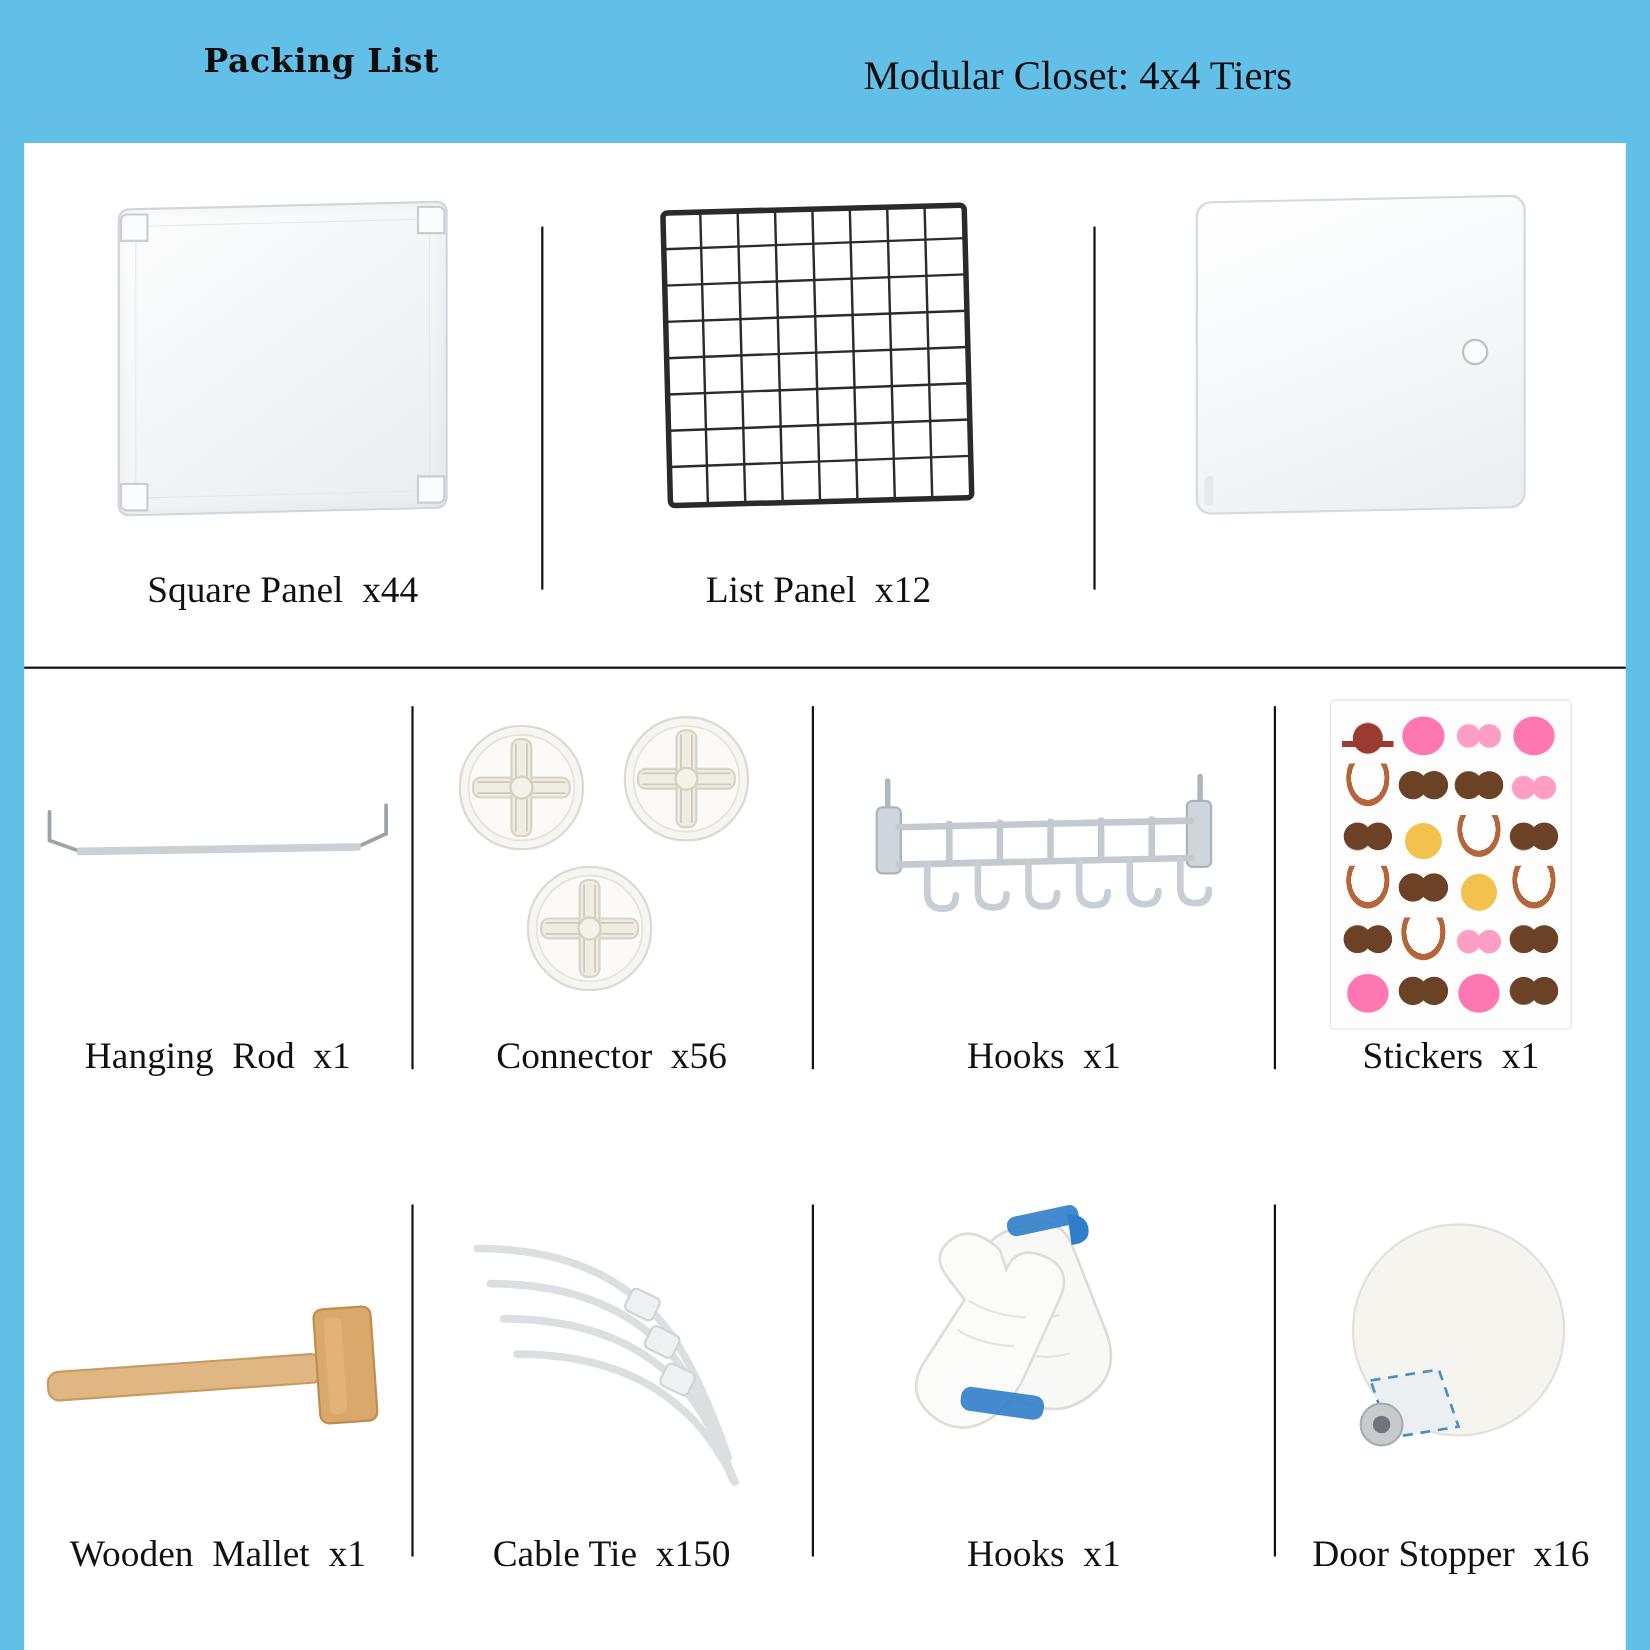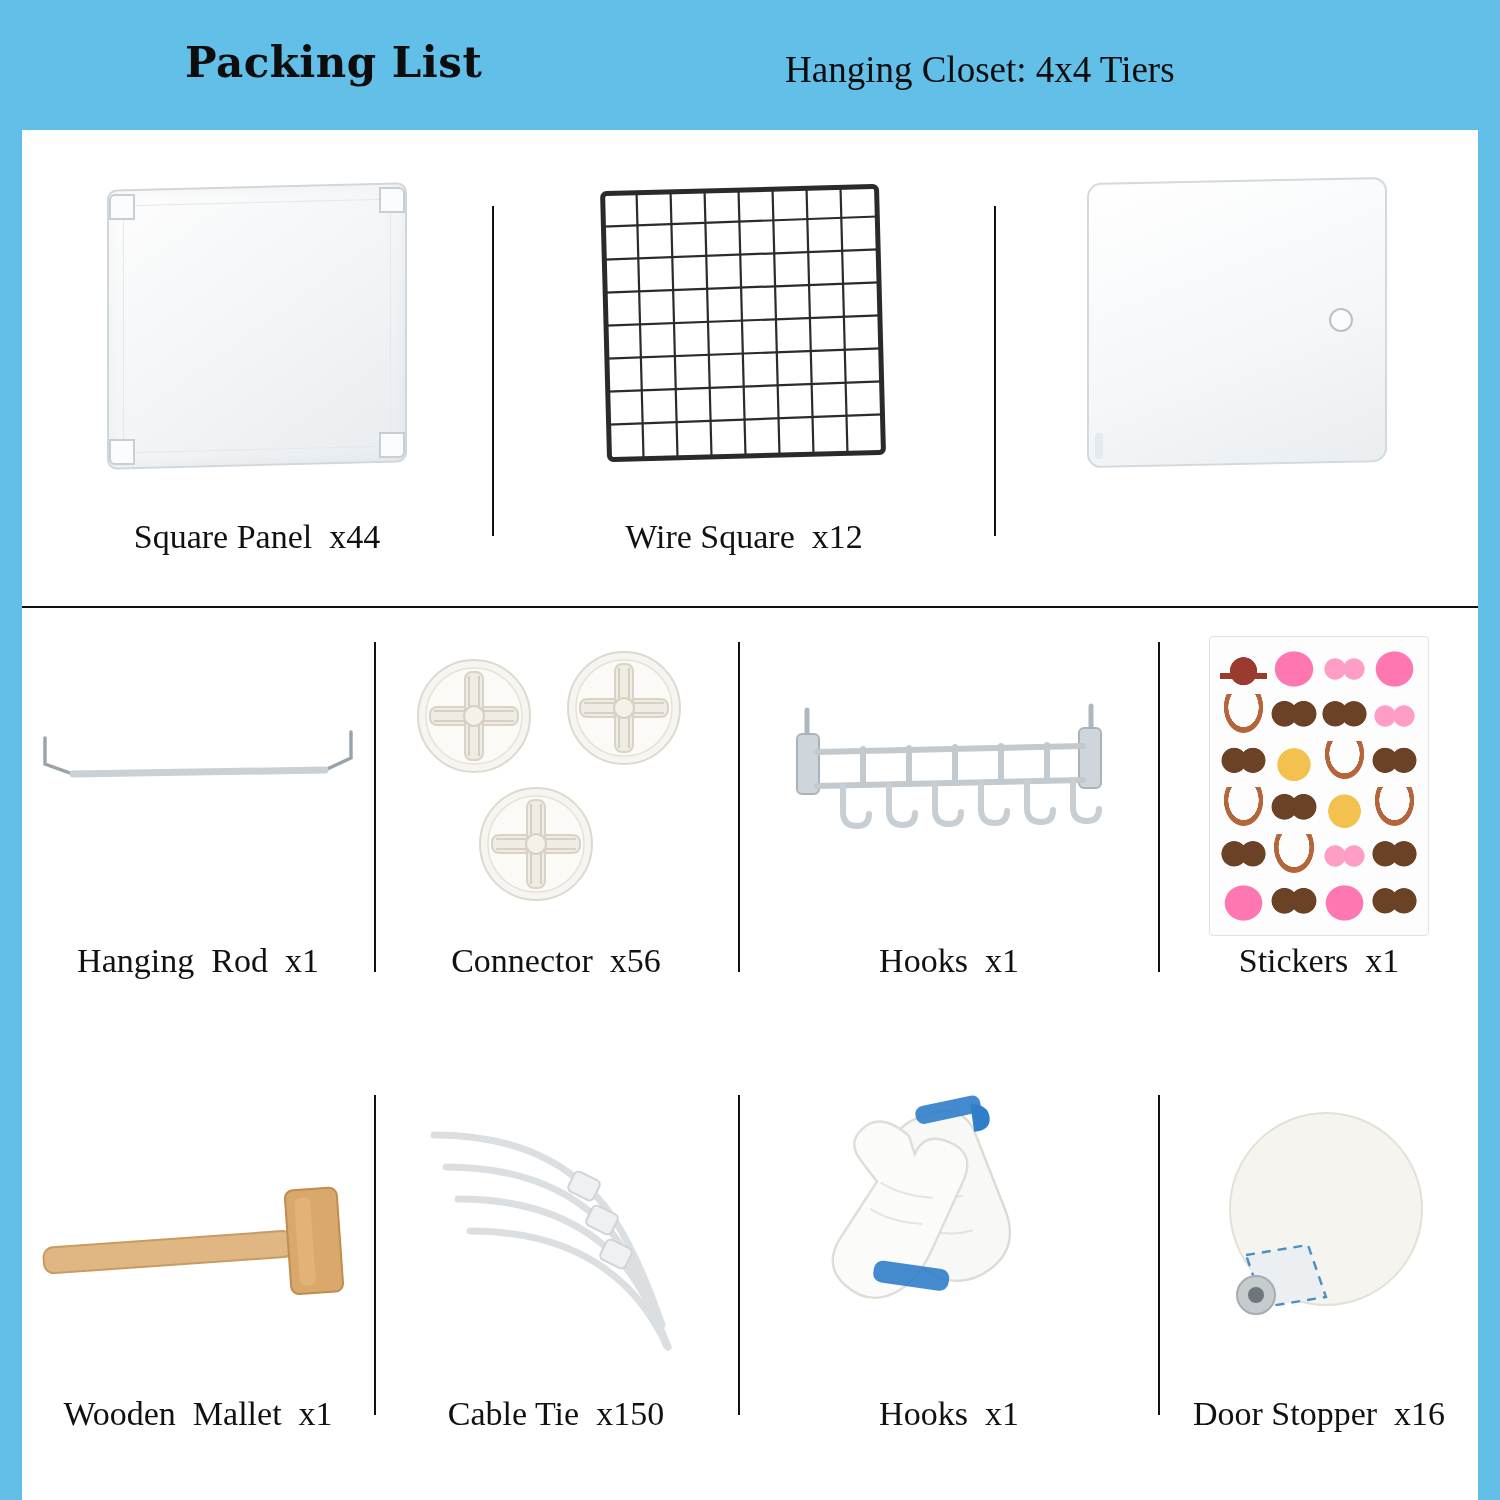--- a/index.html
+++ b/index.html
@@ -36,21 +36,21 @@
     height: 130px;
     background: #62bfe8;
     box-sizing: border-box;
   }
   .header-title {
     position: absolute;
     left: 185px;
     top: 38px;
     font-family: "DejaVu Serif", serif;
     font-weight: bold;
-    font-size: 42px;
+    font-size: 30px;
     letter-spacing: 0.5px;
     color: #0d0d0d;
   }
   .header-sub {
     position: absolute;
     left: 785px;
     top: 48px;
     font-family: "Liberation Serif", serif;
     font-size: 37px;
     color: #0d0d0d;
@@ -236,21 +236,21 @@
   }
 </style>
 </head>
 <body>
 
 <div class="rail left"></div>
 <div class="rail right"></div>
 
 <div class="header">
   <div class="header-title">Packing List</div>
-  <div class="header-sub">Hanging Closet: 4x4 Tiers</div>
+  <div class="header-sub">Modular Closet: 4x4 Tiers</div>
 </div>
 
 <div class="content">
 
   <div class="row row1">
 
     <div class="cell" style="left:0; width:470px;">
       <div class="art" style="top:38px;">
         <div class="sq-panel">
           <div class="face"></div>
@@ -288,21 +288,21 @@
                 <line x1="114" y1="10" x2="114" y2="276"></line>
                 <line x1="148" y1="10" x2="148" y2="276"></line>
                 <line x1="182" y1="10" x2="182" y2="276"></line>
                 <line x1="216" y1="10" x2="216" y2="276"></line>
                 <line x1="250" y1="10" x2="250" y2="276"></line>
               </g>
             </g>
           </svg>
         </div>
       </div>
-      <div class="caption" style="top:370px;">Wire Square  x12</div>
+      <div class="caption" style="top:370px;">List Panel  x12</div>
     </div>
 
     <div class="vrule" style="left:972px; top:58px; height:330px;"></div>
 
     <div class="cell" style="left:974px; width:482px;">
       <div class="art" style="top:32px;">
         <div class="door">
           <div class="face"></div>
           <div class="knob"></div>
           <div class="edge"></div>

